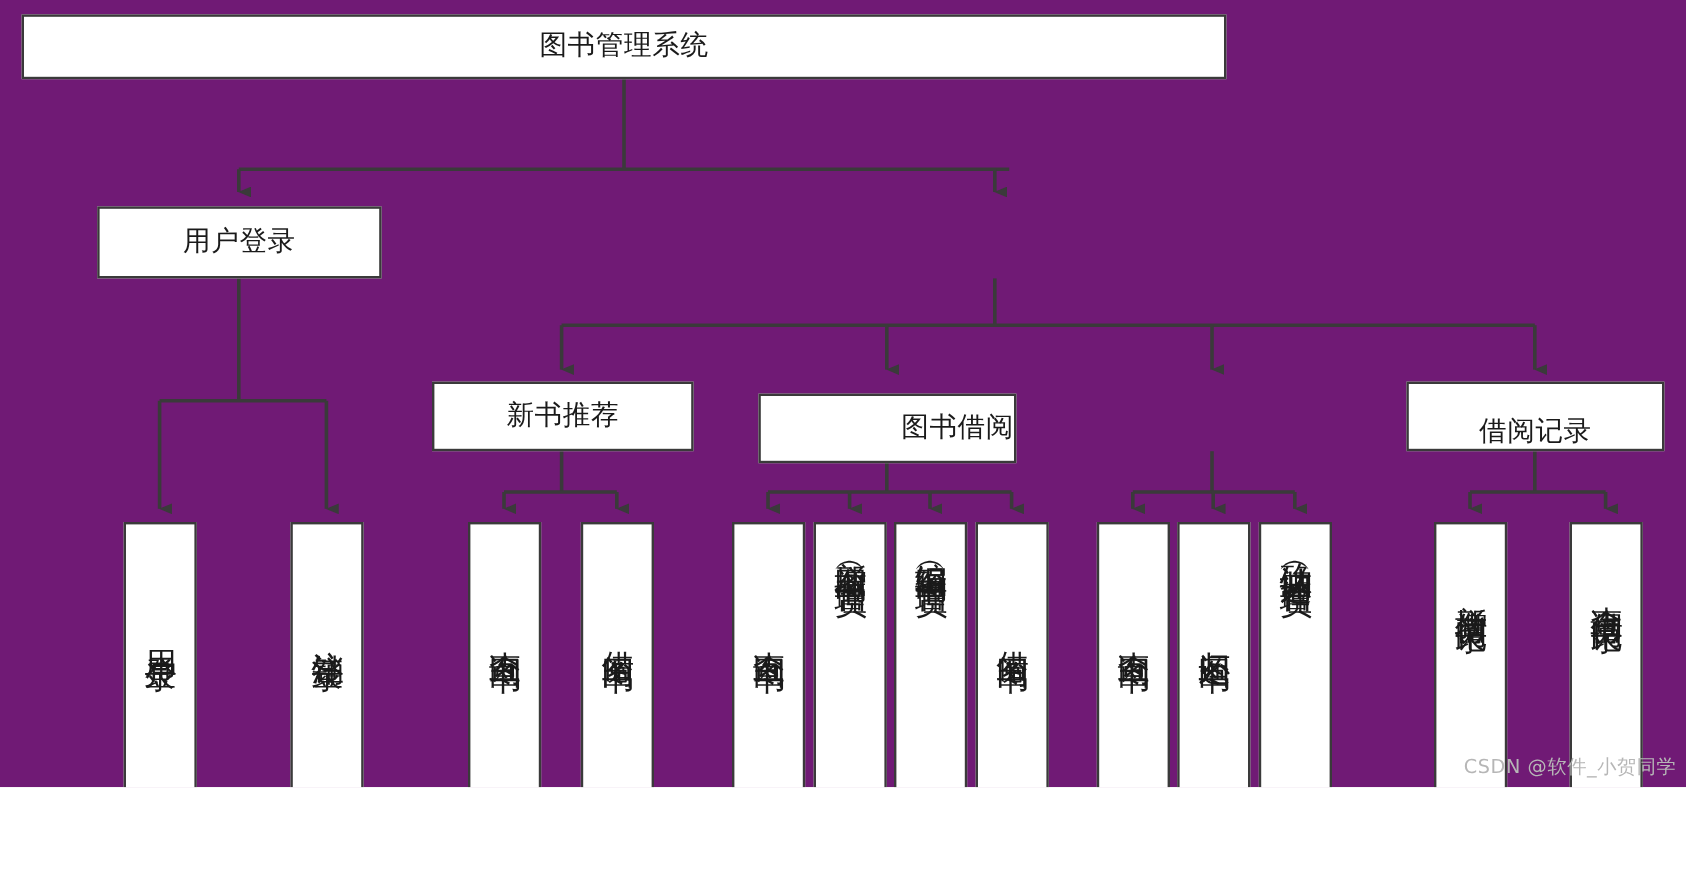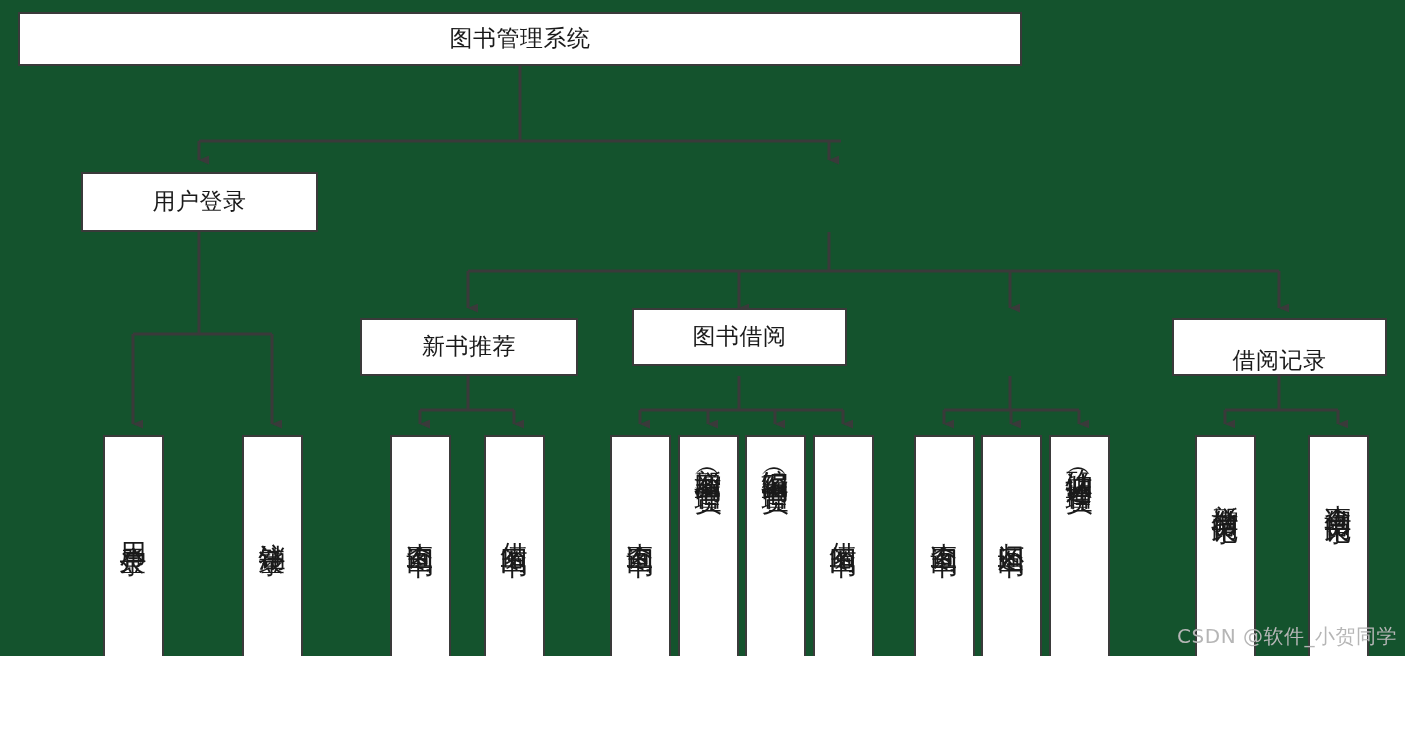--- a/index.html
+++ b/index.html
@@ -7,21 +7,21 @@
     padding: 0;
     background: #ffffff;
   }
   body {
     font-family: "DejaVu Sans", "Liberation Sans", sans-serif;
   }
   #canvas {
     position: relative;
     width: 1405px;
     height: 656px;
-    background: #14532d;
+    background: #701a75;
     overflow: hidden;
   }
   #edges {
     position: absolute;
     left: 0;
     top: 0;
     width: 1405px;
     height: 747px;
     pointer-events: none;
   }
@@ -53,21 +53,21 @@
     writing-mode: vertical-rl;
     text-orientation: upright;
     font-size: 27px;
     letter-spacing: 3px;
     line-height: 1;
   }
   #watermark {
     position: absolute;
     right: 8px;
     bottom: 6px;
-    font-size: 20px;
+    font-size: 16px;
     color: #b6b6b6;
     letter-spacing: 0.5px;
     white-space: nowrap;
     font-family: "DejaVu Sans", "Liberation Sans", sans-serif;
   }
 </style>
 </head>
 <body>
 
 <div id="canvas">
@@ -126,21 +126,21 @@
     <span class="node-label">图书管理系统</span>
   </div>
 
   <div class="node horiz" style="left:81px; top:172px; width:237px; height:60px;">
     <span class="node-label">用户登录</span>
   </div>
 
   <div class="node horiz" style="left:360px; top:318px; width:218px; height:58px;">
     <span class="node-label">新书推荐</span>
   </div>
-  <div class="node horiz" style="left:632px; top:308px; width:215px; height:58px;">
+  <div class="node horiz" style="left:632px; top:328px; width:215px; height:58px;justify-content:flex-end;">
     <span class="node-label">图书借阅</span>
   </div>
   <div class="node horiz" style="left:1172px; top:318px; width:215px; height:58px;align-items:flex-end;">
     <span class="node-label">借阅记录</span>
   </div>
 
   <div class="node vert" style="left:103px; top:435px; width:61px; height:299px; padding-top:84px;">
     <span class="node-label">用户登录</span>
   </div>
   <div class="node vert" style="left:242px; top:435px; width:61px; height:299px; padding-top:84px;">

